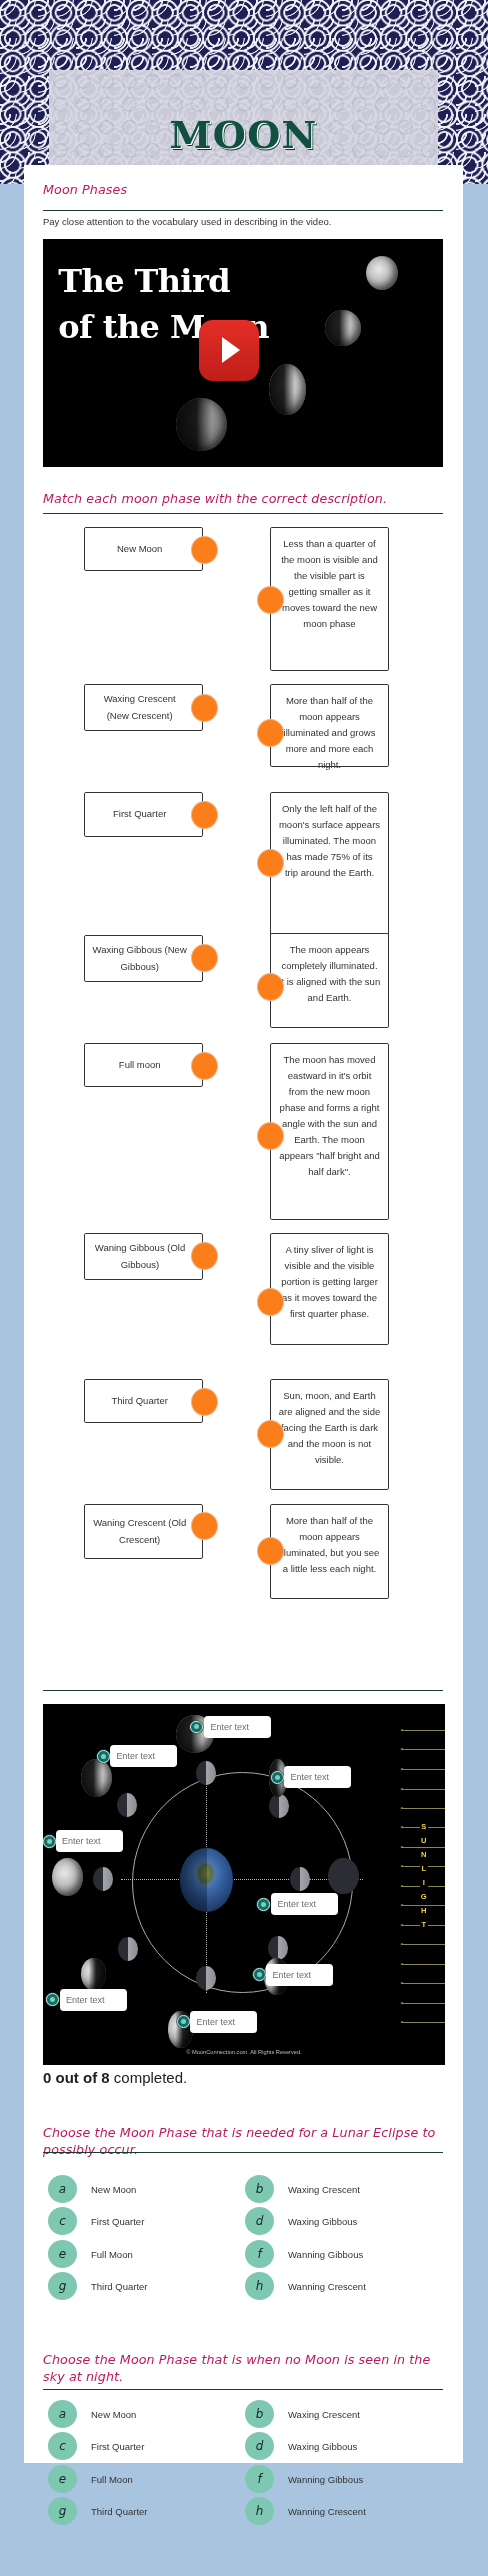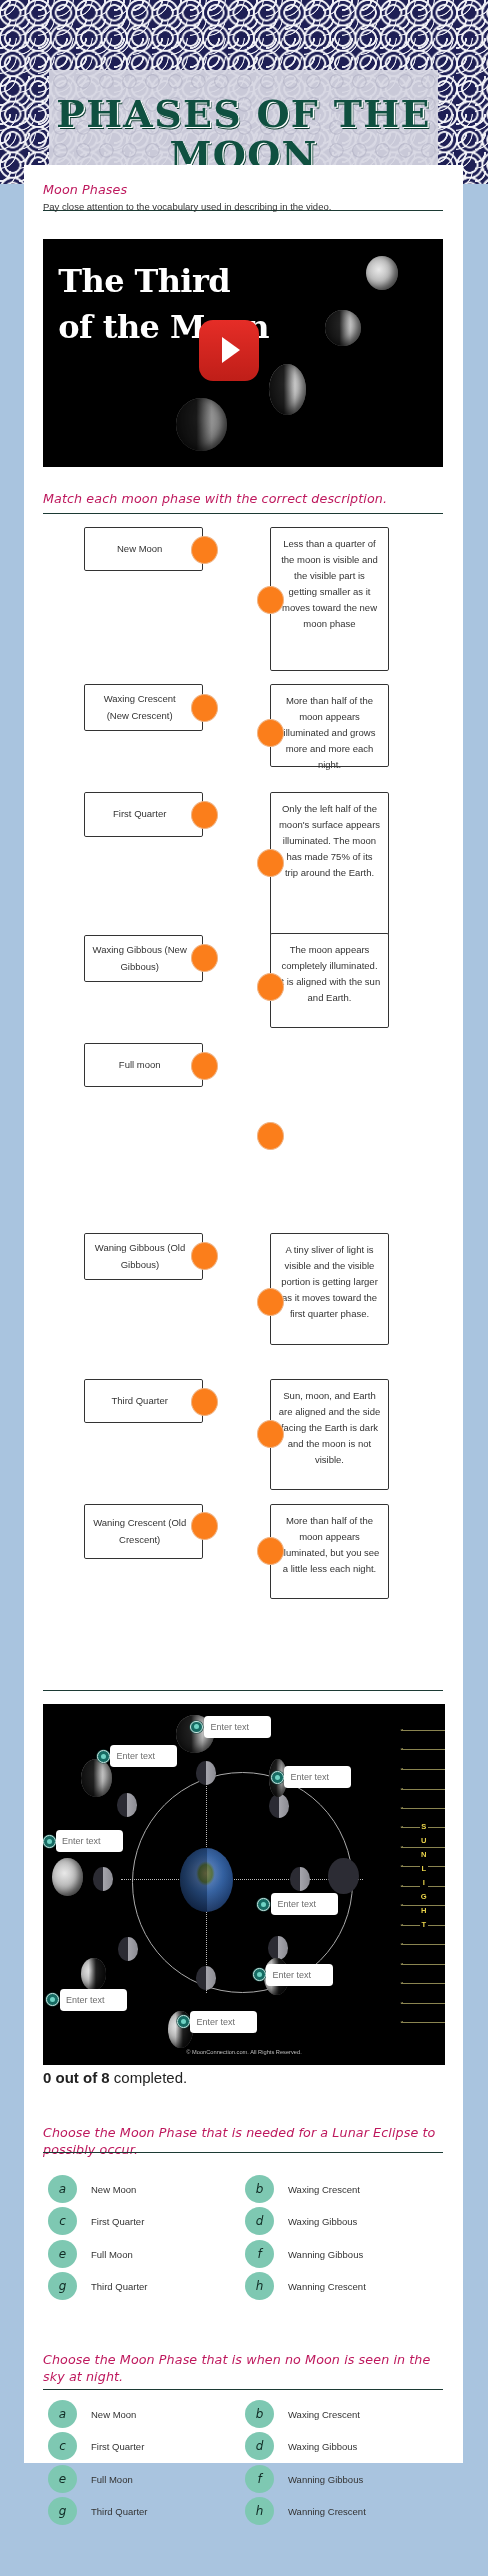--- a/index.html
+++ b/index.html
@@ -213,30 +213,29 @@
   }
   .mc-text {
     margin-left: 14px; font-size: 9.5px; color: #333;
   }
 </style>
 </head>
 <body>
 
 <div class="banner">
   <div class="banner-plate">
-    <div class="banner-title">PHASES OF THE</div>
     <div class="banner-title">MOON</div>
   </div>
 </div>
 
 <div class="card">
 
   <div class="section-title" style="top:16.5px;">Moon Phases</div>
   <div class="section-rule" style="top:45px;"></div>
-  <div class="desc" style="top:36px;">Pay close attention to the vocabulary used in describing in the video.</div>
+  <div class="desc" style="top:51px;">Pay close attention to the vocabulary used in describing in the video.</div>
 
   <div class="video" style="top:74px;">
     <div class="video-title">
       <div>The Third</div>
       <div>of the Moon</div>
     </div>
     <div class="moon" style="left:323px; top:16.5px; width:32px; height:34px;"></div>
     <div class="moon moon-shadow-left" style="left:282px; top:71px; width:36px; height:36px;"></div>
     <div class="moon moon-shadow-left" style="left:226px; top:125px; width:37px; height:51px;"></div>
     <div class="moon moon-shadow-left" style="left:133px; top:159px; width:51px; height:53px; opacity:0.75;"></div>
@@ -277,20 +276,21 @@
   <div class="dot" style="left:167px; top:779px;"></div>
   <div class="dot" style="left:167px; top:887px; "></div>
   <div class="dot" style="left:167px; top:1077px;"></div>
   <div class="dot" style="left:167px; top:1223px;"></div>
   <div class="dot" style="left:167px; top:1347px;"></div>
 
   <div class="match-right" style="top:362px; height:144px;">Less than a quarter of the moon is visible and the visible part is getting smaller as it moves toward the new moon phase</div>
   <div class="match-right" style="top:519px; height:83px;">More than half of the moon appears illuminated and grows more and more each night.</div>
   <div class="match-right" style="top:627px; height:162px;">Only the left half of the moon's surface appears illuminated. The moon has made 75% of its trip around the Earth.</div>
   <div class="match-right" style="top:768px; height:95px;">The moon appears completely illuminated. It is aligned with the sun and Earth.</div>
+  <div class="match-right" style="top:878px; height:177px;">The moon has moved eastward in it's orbit from the new moon phase and forms a right angle with the sun and Earth. The moon appears "half bright and half dark".</div>
   <div class="match-right" style="top:1068px; height:112px;">A tiny sliver of light is visible and the visible portion is getting larger as it moves toward the first quarter phase.</div>
   <div class="match-right" style="top:1214px; height:111px;">Sun, moon, and Earth are aligned and the side facing the Earth is dark and the moon is not visible.</div>
   <div class="match-right" style="top:1339px; height:95px;">More than half of the moon appears illuminated, but you see a little less each night.</div>
 
   <div class="dot" style="left:233px; top:421px;"></div>
   <div class="dot" style="left:233px; top:554px;"></div>
   <div class="dot" style="left:233px; top:684px;"></div>
   <div class="dot" style="left:233px; top:808px;"></div>
   <div class="dot" style="left:233px; top:957px;"></div>
   <div class="dot" style="left:233px; top:1123px;"></div>

